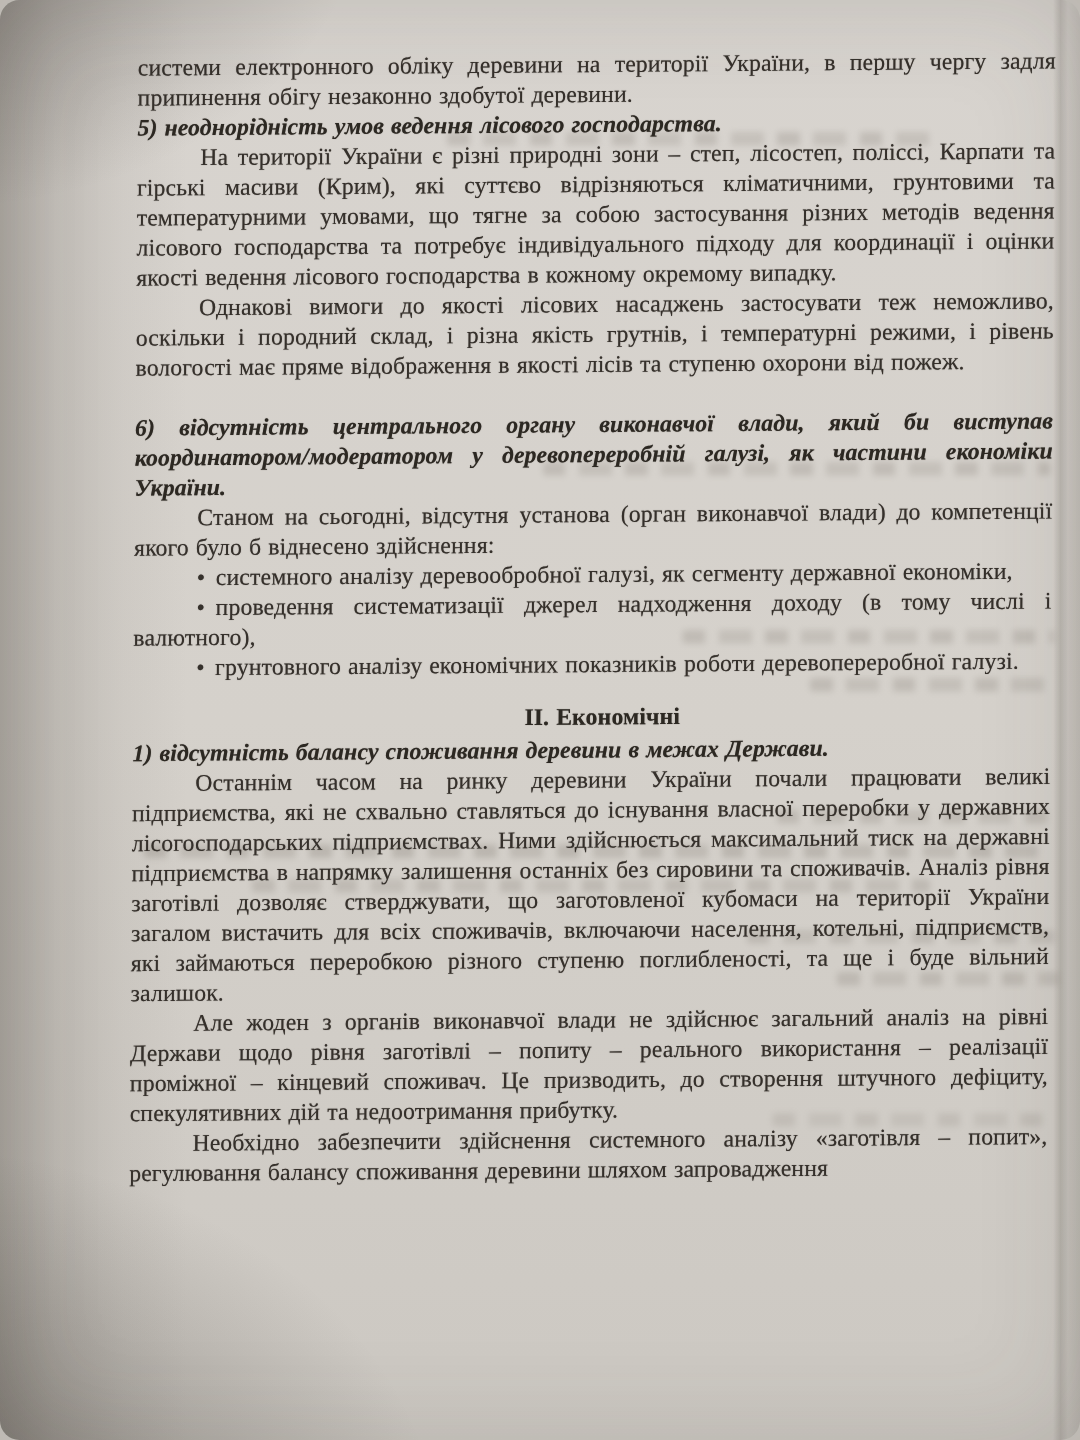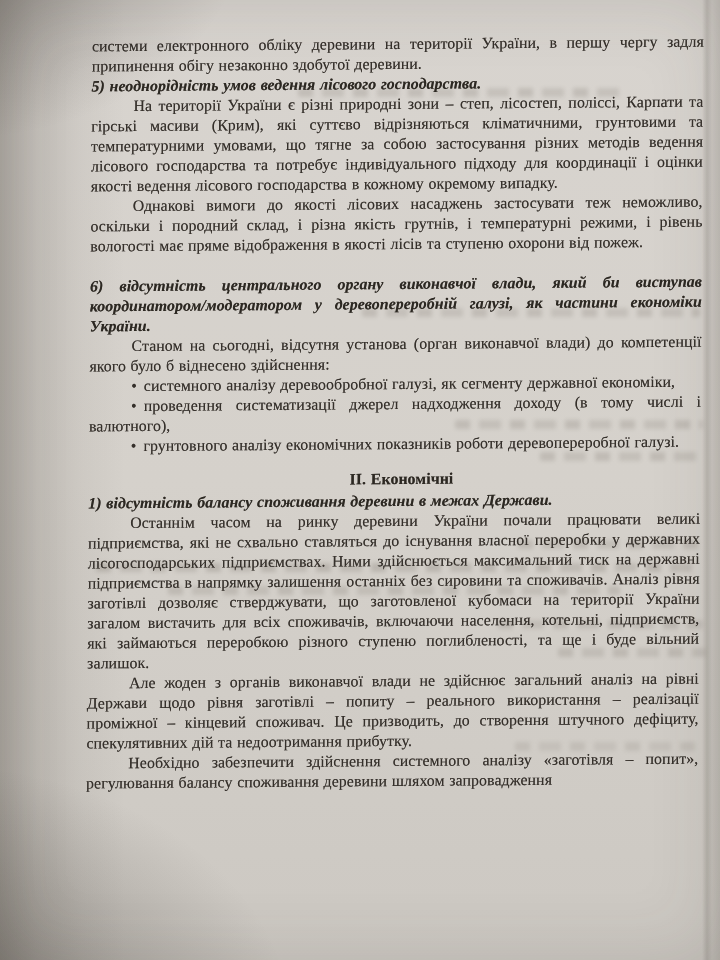--- a/index.html
+++ b/index.html
@@ -11,20 +11,21 @@
   }
   .photo {
     position: relative;
     width: 720px; height: 960px;
     background:
       radial-gradient(420px 300px at -50px -70px, rgba(55,50,44,0.40), transparent 70%),
       radial-gradient(520px 380px at -70px 1030px, rgba(55,50,44,0.45), transparent 70%),
       linear-gradient(90deg, rgba(84,78,70,0.32) 0px, rgba(84,78,70,0.17) 36px, rgba(84,78,70,0.06) 82px, rgba(84,78,70,0.0) 125px),
       linear-gradient(90deg, rgba(0,0,0,0) 0px, rgba(0,0,0,0) 702px, rgba(84,78,70,0.20) 707px, rgba(84,78,70,0.08) 712px, rgba(84,78,70,0.15) 720px),
       linear-gradient(180deg, #d8d4cf 0%, #d5d1cb 50%, #ccc8c2 100%);
+    border-radius: 13px;
   }
   .photo::after {
     content: "";
     position: absolute; inset: 0;
     box-shadow: inset 0 0 70px rgba(60,55,48,0.16);
     pointer-events: none;
   }
   
   .ghost {
     position: absolute;

